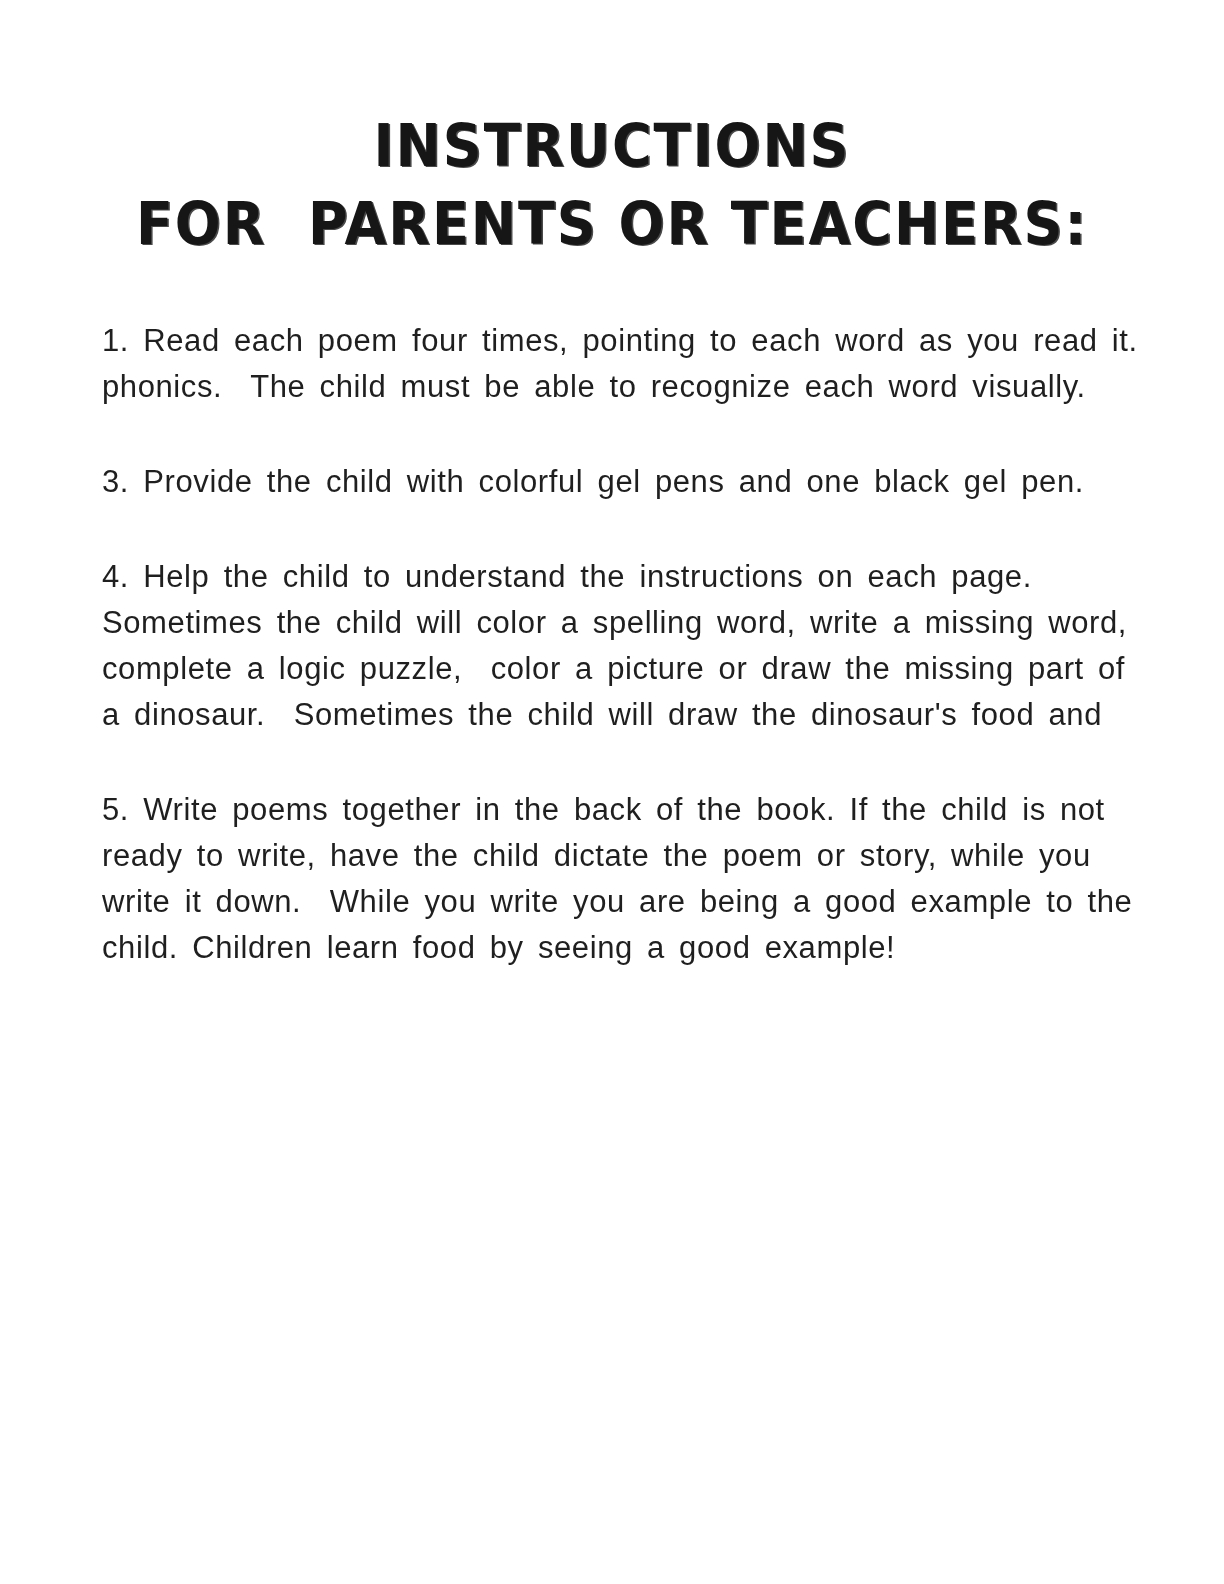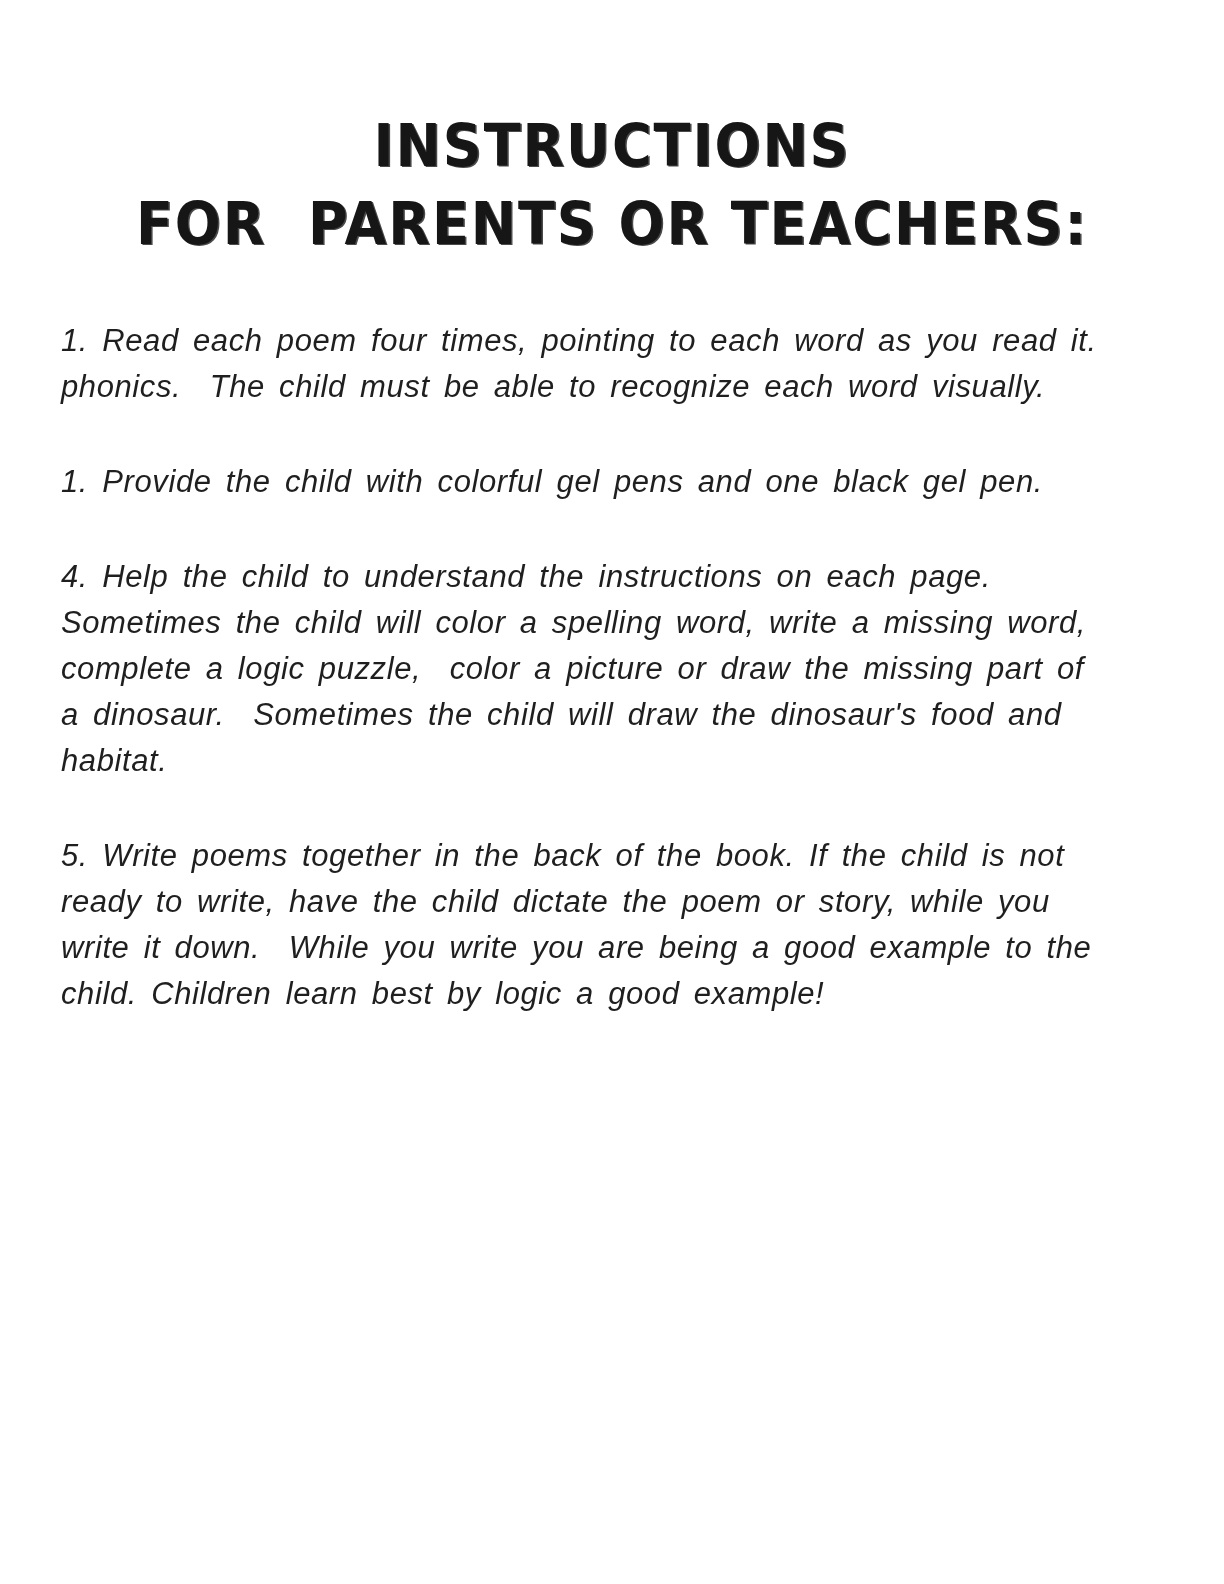--- a/index.html
+++ b/index.html
@@ -32,23 +32,22 @@
     font-size: 54px;
     line-height: 78px;
     letter-spacing: 2px;
     white-space: pre;
     transform: scaleY(1.08);
     transform-origin: center top;
     text-shadow: 1.5px 1.5px 0 #4a4a4a;
   }
   .body-block {
     margin-top: 58px;
-    margin-left: 61px;
+    margin-left: 102px;
     width: 1030px;
-    font-style: italic;
   }
   .paragraph {
     margin: 0 0 49px 0;
   }
   .pline {
     display: block;
     white-space: pre;
     font-size: 31px;
     line-height: 46px;
     letter-spacing: 0.6px;
@@ -68,32 +67,31 @@
 
   <div class="body-block">
 
     <div class="paragraph">
       <span class="pline">1. Read each poem four times, pointing to each word as you read it.</span>
       <span class="pline">phonics.  The child must be able to recognize each word visually.</span>
     </div>
 
 
     <div class="paragraph">
-      <span class="pline">1. Provide the child with colorful gel pens and one black gel pen.</span>
+      <span class="pline">3. Provide the child with colorful gel pens and one black gel pen.</span>
     </div>
 
     <div class="paragraph">
       <span class="pline">4. Help the child to understand the instructions on each page.</span>
       <span class="pline">Sometimes the child will color a spelling word, write a missing word,</span>
       <span class="pline">complete a logic puzzle,  color a picture or draw the missing part of</span>
       <span class="pline">a dinosaur.  Sometimes the child will draw the dinosaur's food and</span>
-      <span class="pline">habitat.</span>
     </div>
 
     <div class="paragraph">
       <span class="pline">5. Write poems together in the back of the book. If the child is not</span>
       <span class="pline">ready to write, have the child dictate the poem or story, while you</span>
       <span class="pline">write it down.  While you write you are being a good example to the</span>
-      <span class="pline">child. Children learn best by logic a good example!</span>
+      <span class="pline">child. Children learn food by seeing a good example!</span>
     </div>
 
   </div>
 </div>
 
 </body></html>

